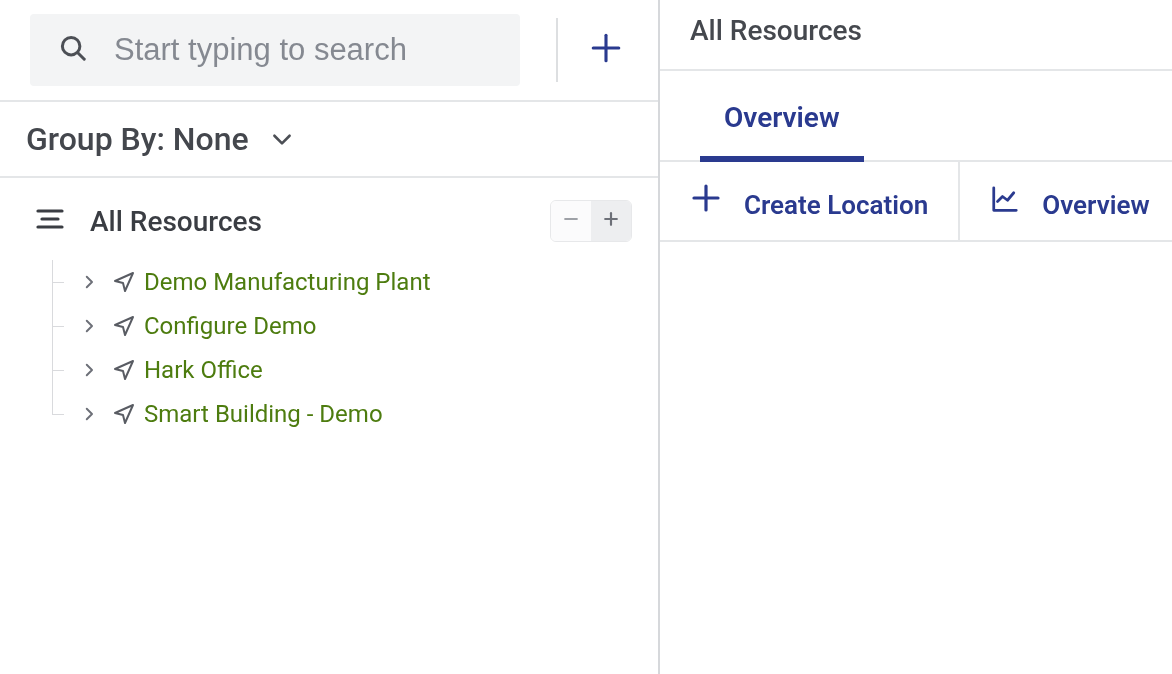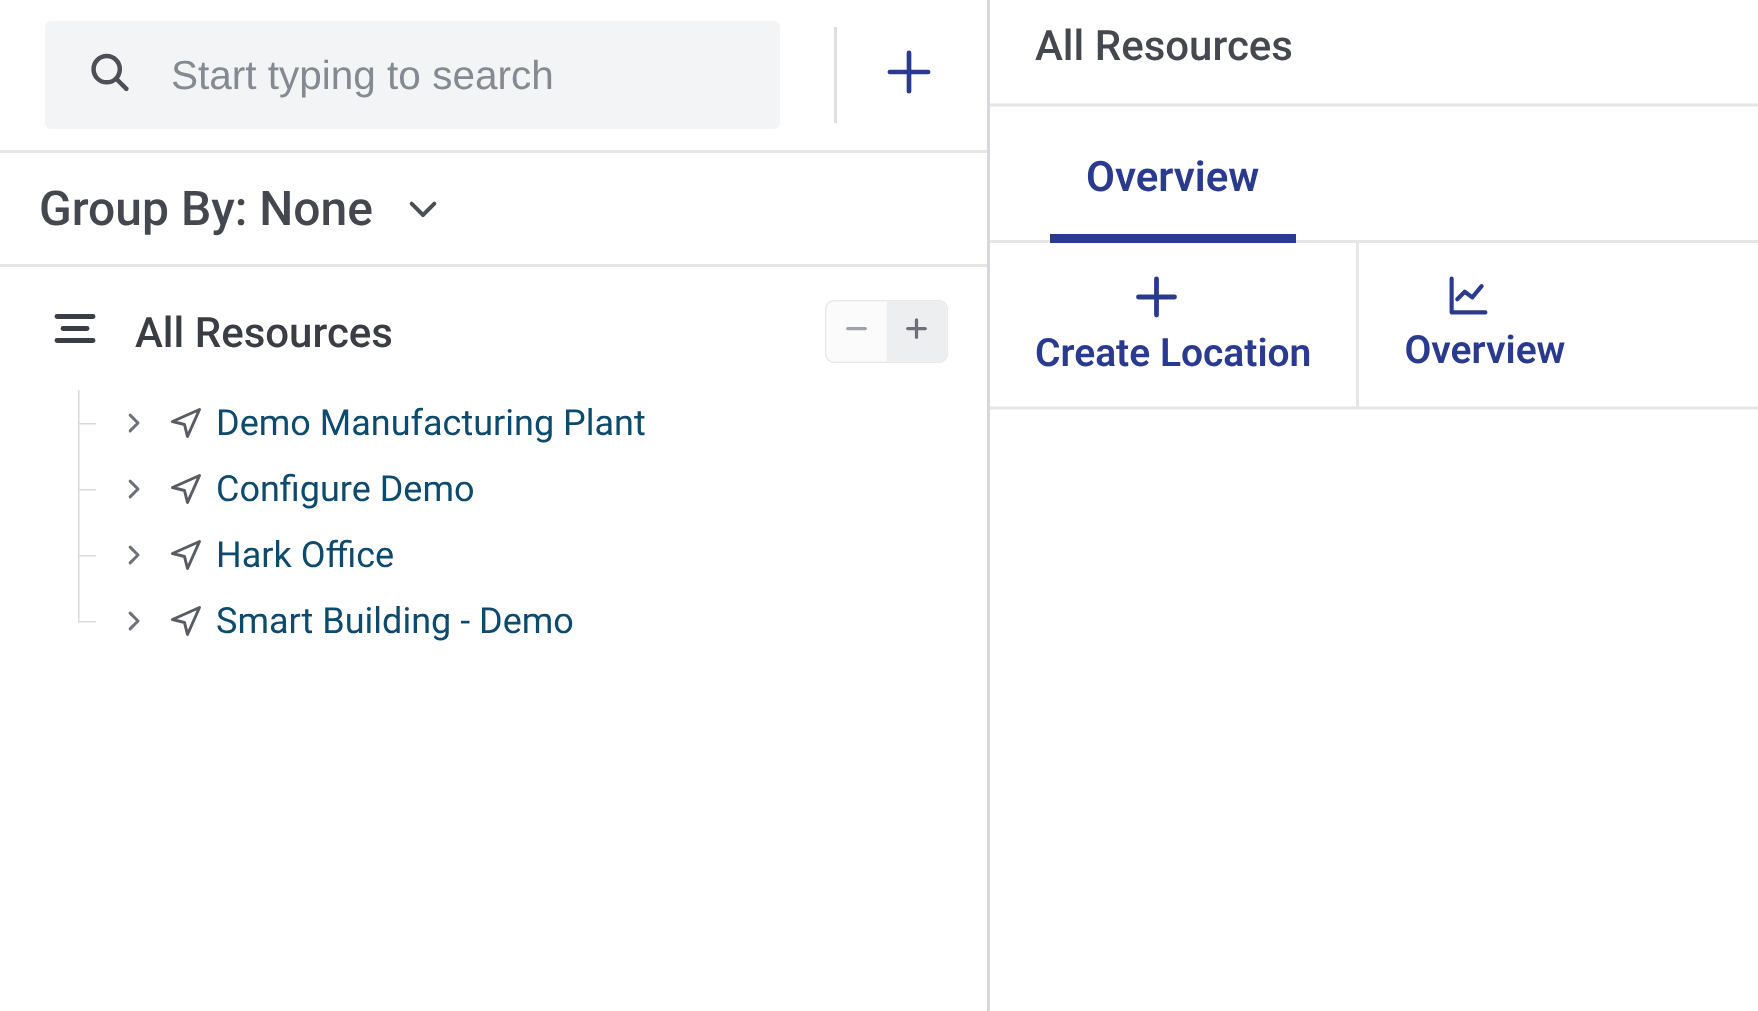--- a/index.html
+++ b/index.html
@@ -36,21 +36,21 @@
     align-items: center;
     background: #f3f4f5;
     border-radius: 4px;
     height: 72px;
     padding: 0 28px;
   }
   .search-box svg { flex-shrink: 0; }
   .search-input {
     border: none;
     background: transparent;
-    font-size: 27px;
+    font-size: 31px;
     color: #6d7078;
     margin-left: 26px;
     outline: none;
     width: 100%;
   }
   .search-input::placeholder { color: #858991; }
   .vdiv {
     width: 2px;
     height: 64px;
     background: #dddfe1;
@@ -143,21 +143,21 @@
     cursor: pointer;
   }
   .node .icon {
     width: 40px;
     display: flex;
     justify-content: center;
     color: #595c63;
   }
   .node .label {
     font-size: 24px;
-    color: #0c4a6e;
+    color: #4d7c0f;
   }
 
   
   .right {
     flex: 1;
     display: flex;
     flex-direction: column;
     overflow: hidden;
   }
   .right-header {
@@ -189,29 +189,28 @@
     bottom: -2px;
     height: 6px;
     background: #2a3a8f;
   }
   .actions {
     display: flex;
     border-bottom: 2px solid #e4e6e8;
   }
   .action {
     display: flex;
-    align-items: center;
+    align-items: flex-end;
     padding: 20px 30px;
     font-size: 26px;
     font-weight: 600;
     color: #2a3a8f;
     border-right: 2px solid #e4e6e8;
     cursor: pointer;
     white-space: nowrap;
-    flex-direction: column;
   }
   .action svg { margin-right: 22px; flex-shrink: 0; }
   .action:last-child { border-right: none; }
 </style>
 </head>
 <body>
 
 <div class="app">
 
   <div class="left">

